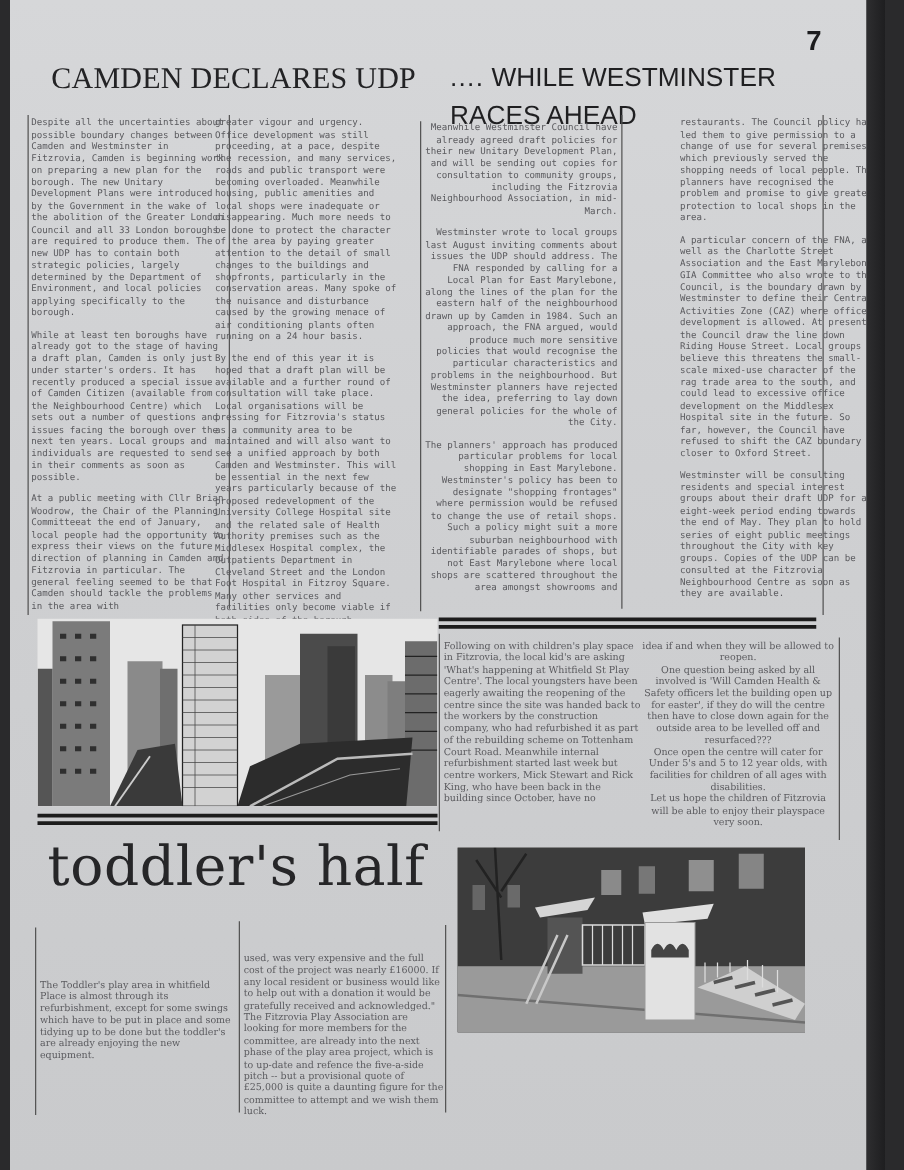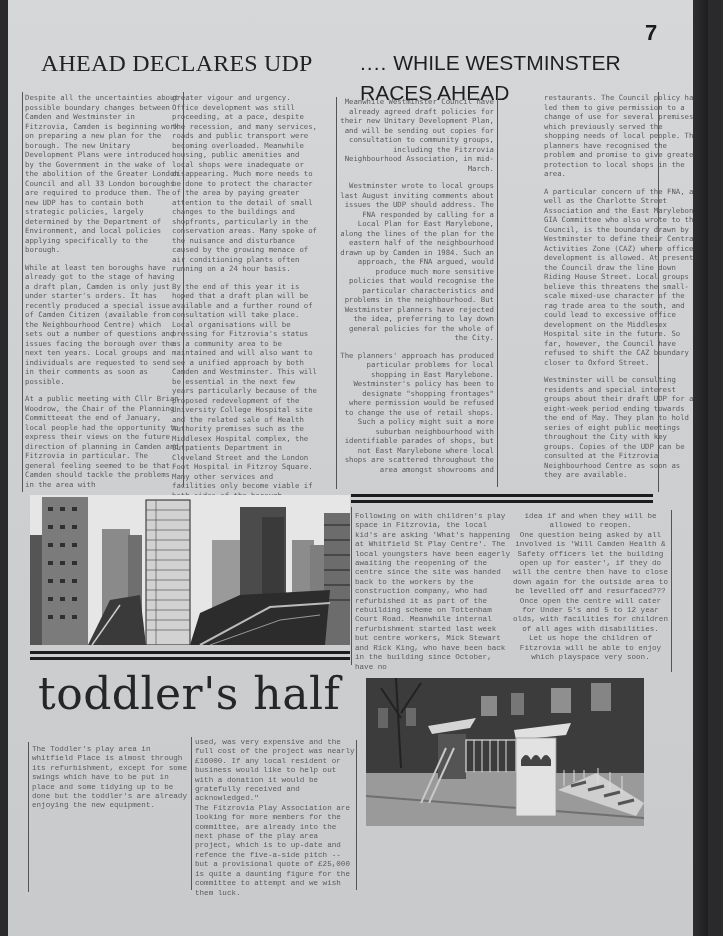--- a/index.html
+++ b/index.html
@@ -44,39 +44,39 @@
   .hrule { position: absolute; height: 3px; background: #1c1c1c; }
   .illustration {
     position: absolute; left: 22px; top: 495px; width: 320px; height: 150px;
     background: #e4e4e4; overflow: hidden;
   }
   .col-serif {
     position: absolute;
     font-family: "DejaVu Serif", serif;
     font-size: 7.6px; line-height: 9.4px; color: #5b5b5f;
   }
-  .col-serif p { margin: 0; font-family: Liberation Mono, monospace; }
+  .col-serif p { margin: 0; }
   .toddler-title {
     position: absolute; left: 30px; top: 668px;
     font-family: "DejaVu Serif", serif; font-size: 44px;
     color: #262628; letter-spacing: 0.5px; white-space: nowrap;
   }
   .photo {
     position: absolute; left: 358px; top: 678px; width: 278px; height: 148px;
     background: #6b6b6b; overflow: hidden;
   }
 </style>
 </head>
 <body>
 
 <div class="page">
 
   <div class="page-number">7</div>
 
-  <div class="headline-left">AHEAD DECLARES UDP</div>
+  <div class="headline-left">CAMDEN DECLARES UDP</div>
   <div class="headline-right">
     <span class="dots">....</span>
     <span>WHILE WESTMINSTER RACES AHEAD</span>
   </div>
 
   <div class="vrule" style="left:14px; top:92px; height:400px;"></div>
   <div class="vrule" style="left:175px; top:92px; height:395px;"></div>
   <div class="vrule" style="left:328px; top:97px; height:392px;"></div>
   <div class="vrule" style="left:489px; top:92px; height:395px;"></div>
   <div class="vrule" style="left:650px; top:92px; height:400px;"></div>
@@ -186,33 +186,33 @@
 
   <div class="vrule" style="left:343px; top:507px; height:158px;"></div>
   <div class="vrule" style="left:663px; top:510px; height:162px;"></div>
   <div class="col-serif" style="left:347px; top:512px; width:158px;">
     <p>Following on with children's play space in Fitzrovia, the local kid's are asking 'What's happening at Whitfield St Play Centre'. The local youngsters have been eagerly awaiting the reopening of the centre since the site was handed back to the workers by the construction company, who had refurbished it as part of the rebuilding scheme on Tottenham Court Road. Meanwhile internal refurbishment started last week but centre workers, Mick Stewart and Rick King, who have been back in the building since October, have no</p>
   </div>
   <div class="col-serif" style="left:505px; top:512px; width:155px;text-align:center;">
     <p>idea if and when they will be allowed to reopen.</p>
     <p>One question being asked by all involved is 'Will Camden Health &amp; Safety officers let the building open up for easter', if they do will the centre then have to close down again for the outside area to be levelled off and resurfaced???</p>
     <p>Once open the centre will cater for Under 5's and 5 to 12 year olds, with facilities for children of all ages with disabilities.</p>
-    <p>Let us hope the children of Fitzrovia will be able to enjoy which playspace very soon.</p>
+    <p>Let us hope the children of Fitzrovia will be able to enjoy their playspace very soon.</p>
   </div>
 
   <div class="toddler-title">toddler's half</div>
 
   <div class="vrule" style="left:20px; top:742px; height:150px;"></div>
   <div class="vrule" style="left:183px; top:737px; height:153px;"></div>
   <div class="vrule" style="left:348px; top:740px; height:150px;"></div>
 
-  <div class="col-serif" style="left:24px; top:745px; width:158px;">
+  <div class="col-serif" style="left:24px; top:783px; width:158px;">
     <p>The Toddler's play area in whitfield Place is almost through its refurbishment, except for some swings which have to be put in place and some tidying up to be done but the toddler's are already enjoying the new equipment.</p>
   </div>
-  <div class="col-serif" style="left:187px; top:738px; width:160px;">
+  <div class="col-serif" style="left:187px; top:762px; width:160px;">
     <p>used, was very expensive and the full cost of the project was nearly £16000. If any local resident or business would like to help out with a donation it would be gratefully received and acknowledged."</p>
     <p>The Fitzrovia Play Association are looking for more members for the committee, are already into the next phase of the play area project, which is to up-date and refence the five-a-side pitch -- but a provisional quote of £25,000 is quite a daunting figure for the committee to attempt and we wish them luck.</p>
   </div>
 
   <div class="photo">
     <svg width="278" height="148" viewBox="0 0 278 148">
       <rect x="0" y="0" width="278" height="148" fill="#4a4a4a"></rect>
 
       <rect x="0" y="0" width="278" height="95" fill="#3c3c3c"></rect>
       <rect x="115" y="18" width="16" height="20" fill="#8a8a8a"></rect>

